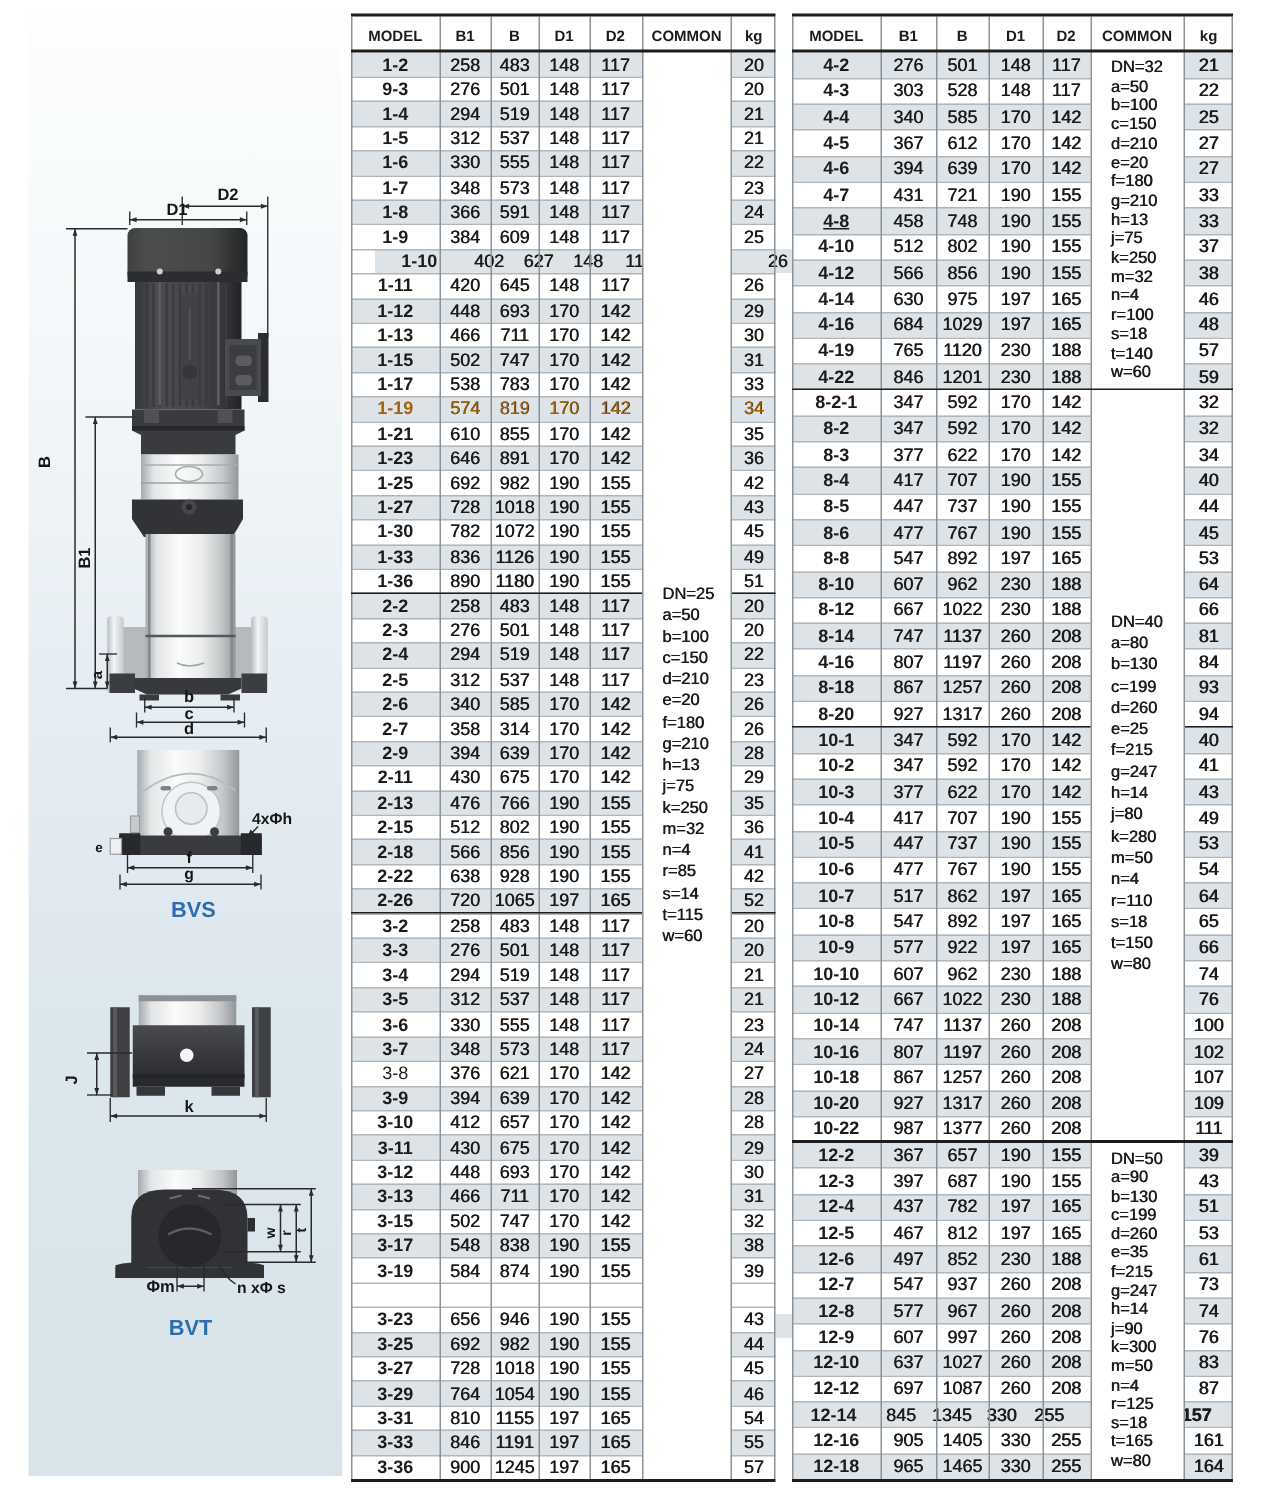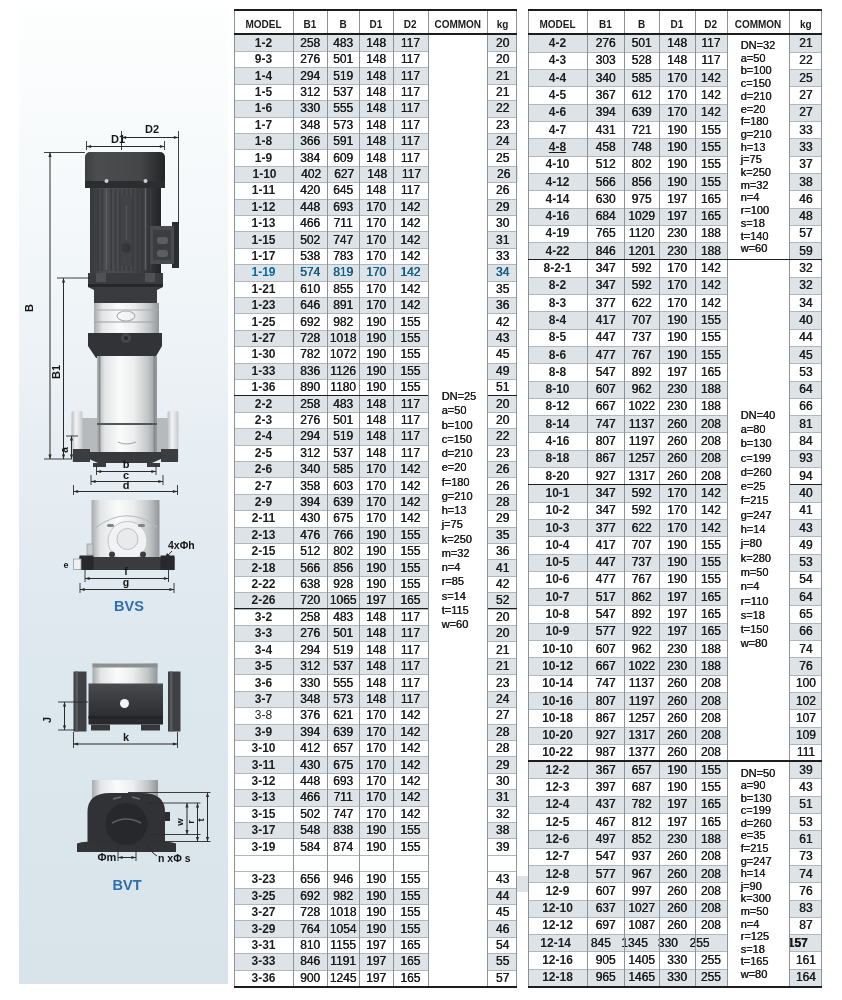--- a/index.html
+++ b/index.html
@@ -315,21 +315,21 @@
 </div>
 <div style="position:absolute;left:0;top:140.34px;width:283.0px;height:16.41px;background:#fff;display:flex;color:#1b1b1b;">
 <span style="width:59px;display:flex;align-items:center;justify-content:center;font-weight:bold;">1-9</span>
 <span style="width:34px;display:flex;align-items:center;justify-content:center;font-weight:normal;text-shadow:0.4px 0 0 #1b1b1b;">384</span>
 <span style="width:32px;display:flex;align-items:center;justify-content:center;font-weight:normal;text-shadow:0.4px 0 0 #1b1b1b;">609</span>
 <span style="width:34px;display:flex;align-items:center;justify-content:center;font-weight:normal;text-shadow:0.4px 0 0 #1b1b1b;">148</span>
 <span style="width:34.5px;display:flex;align-items:center;justify-content:center;font-weight:normal;text-shadow:0.4px 0 0 #1b1b1b;">117</span>
 <span style="width:60.5px;display:flex;align-items:center;justify-content:center;font-weight:normal;text-shadow:0.4px 0 0 #1b1b1b;"></span>
 <span style="width:29px;display:flex;align-items:center;justify-content:center;font-weight:normal;text-shadow:0.4px 0 0 #1b1b1b;">25</span>
 </div>
-<div style="position:absolute;left:1px;top:156.74px;width:283.0px;height:16.41px;background:#dde3e7;display:flex;color:#1b1b1b;">
+<div style="position:absolute;left:16px;top:156.74px;width:283.0px;height:16.41px;background:#dde3e7;display:flex;color:#1b1b1b;">
 <span style="width:59px;display:flex;align-items:center;justify-content:center;font-weight:bold;">1-10</span>
 <span style="width:34px;display:flex;align-items:center;justify-content:center;font-weight:normal;text-shadow:0.4px 0 0 #1b1b1b;">402</span>
 <span style="width:32px;display:flex;align-items:center;justify-content:center;font-weight:normal;text-shadow:0.4px 0 0 #1b1b1b;">627</span>
 <span style="width:34px;display:flex;align-items:center;justify-content:center;font-weight:normal;text-shadow:0.4px 0 0 #1b1b1b;">148</span>
 <span style="width:34.5px;display:flex;align-items:center;justify-content:center;font-weight:normal;text-shadow:0.4px 0 0 #1b1b1b;">117</span>
 <span style="width:60.5px;display:flex;align-items:center;justify-content:center;font-weight:normal;text-shadow:0.4px 0 0 #1b1b1b;"></span>
 <span style="width:29px;display:flex;align-items:center;justify-content:center;font-weight:normal;text-shadow:0.4px 0 0 #1b1b1b;">26</span>
 </div>
 <div style="position:absolute;left:0;top:173.15px;width:283.0px;height:16.41px;background:#fff;display:flex;color:#1b1b1b;">
 <span style="width:59px;display:flex;align-items:center;justify-content:center;font-weight:bold;">1-11</span>
@@ -369,21 +369,21 @@
 </div>
 <div style="position:absolute;left:0;top:238.77px;width:283.0px;height:16.41px;background:#fff;display:flex;color:#1b1b1b;">
 <span style="width:59px;display:flex;align-items:center;justify-content:center;font-weight:bold;">1-17</span>
 <span style="width:34px;display:flex;align-items:center;justify-content:center;font-weight:normal;text-shadow:0.4px 0 0 #1b1b1b;">538</span>
 <span style="width:32px;display:flex;align-items:center;justify-content:center;font-weight:normal;text-shadow:0.4px 0 0 #1b1b1b;">783</span>
 <span style="width:34px;display:flex;align-items:center;justify-content:center;font-weight:normal;text-shadow:0.4px 0 0 #1b1b1b;">170</span>
 <span style="width:34.5px;display:flex;align-items:center;justify-content:center;font-weight:normal;text-shadow:0.4px 0 0 #1b1b1b;">142</span>
 <span style="width:60.5px;display:flex;align-items:center;justify-content:center;font-weight:normal;text-shadow:0.4px 0 0 #1b1b1b;"></span>
 <span style="width:29px;display:flex;align-items:center;justify-content:center;font-weight:normal;text-shadow:0.4px 0 0 #1b1b1b;">33</span>
 </div>
-<div style="position:absolute;left:0;top:255.17px;width:283.0px;height:16.41px;background:#dde3e7;display:flex;color:#0369a1;">
+<div style="position:absolute;left:0;top:255.17px;width:283.0px;height:16.41px;background:#dde3e7;display:flex;color:#a16207;">
 <span style="width:59px;display:flex;align-items:center;justify-content:center;font-weight:bold;">1-19</span>
 <span style="width:34px;display:flex;align-items:center;justify-content:center;font-weight:normal;text-shadow:0.4px 0 0 #1b1b1b;">574</span>
 <span style="width:32px;display:flex;align-items:center;justify-content:center;font-weight:normal;text-shadow:0.4px 0 0 #1b1b1b;">819</span>
 <span style="width:34px;display:flex;align-items:center;justify-content:center;font-weight:normal;text-shadow:0.4px 0 0 #1b1b1b;">170</span>
 <span style="width:34.5px;display:flex;align-items:center;justify-content:center;font-weight:normal;text-shadow:0.4px 0 0 #1b1b1b;">142</span>
 <span style="width:60.5px;display:flex;align-items:center;justify-content:center;font-weight:normal;text-shadow:0.4px 0 0 #1b1b1b;"></span>
 <span style="width:29px;display:flex;align-items:center;justify-content:center;font-weight:normal;text-shadow:0.4px 0 0 #1b1b1b;">34</span>
 </div>
 <div style="position:absolute;left:0;top:271.58px;width:283.0px;height:16.41px;background:#fff;display:flex;color:#1b1b1b;">
 <span style="width:59px;display:flex;align-items:center;justify-content:center;font-weight:bold;">1-21</span>
@@ -489,21 +489,21 @@
 <span style="width:34px;display:flex;align-items:center;justify-content:center;font-weight:normal;text-shadow:0.4px 0 0 #1b1b1b;">340</span>
 <span style="width:32px;display:flex;align-items:center;justify-content:center;font-weight:normal;text-shadow:0.4px 0 0 #1b1b1b;">585</span>
 <span style="width:34px;display:flex;align-items:center;justify-content:center;font-weight:normal;text-shadow:0.4px 0 0 #1b1b1b;">170</span>
 <span style="width:34.5px;display:flex;align-items:center;justify-content:center;font-weight:normal;text-shadow:0.4px 0 0 #1b1b1b;">142</span>
 <span style="width:60.5px;display:flex;align-items:center;justify-content:center;font-weight:normal;text-shadow:0.4px 0 0 #1b1b1b;"></span>
 <span style="width:29px;display:flex;align-items:center;justify-content:center;font-weight:normal;text-shadow:0.4px 0 0 #1b1b1b;">26</span>
 </div>
 <div style="position:absolute;left:0;top:468.44px;width:283.0px;height:16.41px;background:#fff;display:flex;color:#1b1b1b;">
 <span style="width:59px;display:flex;align-items:center;justify-content:center;font-weight:bold;">2-7</span>
 <span style="width:34px;display:flex;align-items:center;justify-content:center;font-weight:normal;text-shadow:0.4px 0 0 #1b1b1b;">358</span>
-<span style="width:32px;display:flex;align-items:center;justify-content:center;font-weight:normal;text-shadow:0.4px 0 0 #1b1b1b;">603</span>
+<span style="width:32px;display:flex;align-items:center;justify-content:center;font-weight:normal;text-shadow:0.4px 0 0 #1b1b1b;">314</span>
 <span style="width:34px;display:flex;align-items:center;justify-content:center;font-weight:normal;text-shadow:0.4px 0 0 #1b1b1b;">170</span>
 <span style="width:34.5px;display:flex;align-items:center;justify-content:center;font-weight:normal;text-shadow:0.4px 0 0 #1b1b1b;">142</span>
 <span style="width:60.5px;display:flex;align-items:center;justify-content:center;font-weight:normal;text-shadow:0.4px 0 0 #1b1b1b;"></span>
 <span style="width:29px;display:flex;align-items:center;justify-content:center;font-weight:normal;text-shadow:0.4px 0 0 #1b1b1b;">26</span>
 </div>
 <div style="position:absolute;left:0;top:484.84px;width:283.0px;height:16.41px;background:#dde3e7;display:flex;color:#1b1b1b;">
 <span style="width:59px;display:flex;align-items:center;justify-content:center;font-weight:bold;">2-9</span>
 <span style="width:34px;display:flex;align-items:center;justify-content:center;font-weight:normal;text-shadow:0.4px 0 0 #1b1b1b;">394</span>
 <span style="width:32px;display:flex;align-items:center;justify-content:center;font-weight:normal;text-shadow:0.4px 0 0 #1b1b1b;">639</span>
 <span style="width:34px;display:flex;align-items:center;justify-content:center;font-weight:normal;text-shadow:0.4px 0 0 #1b1b1b;">170</span>

